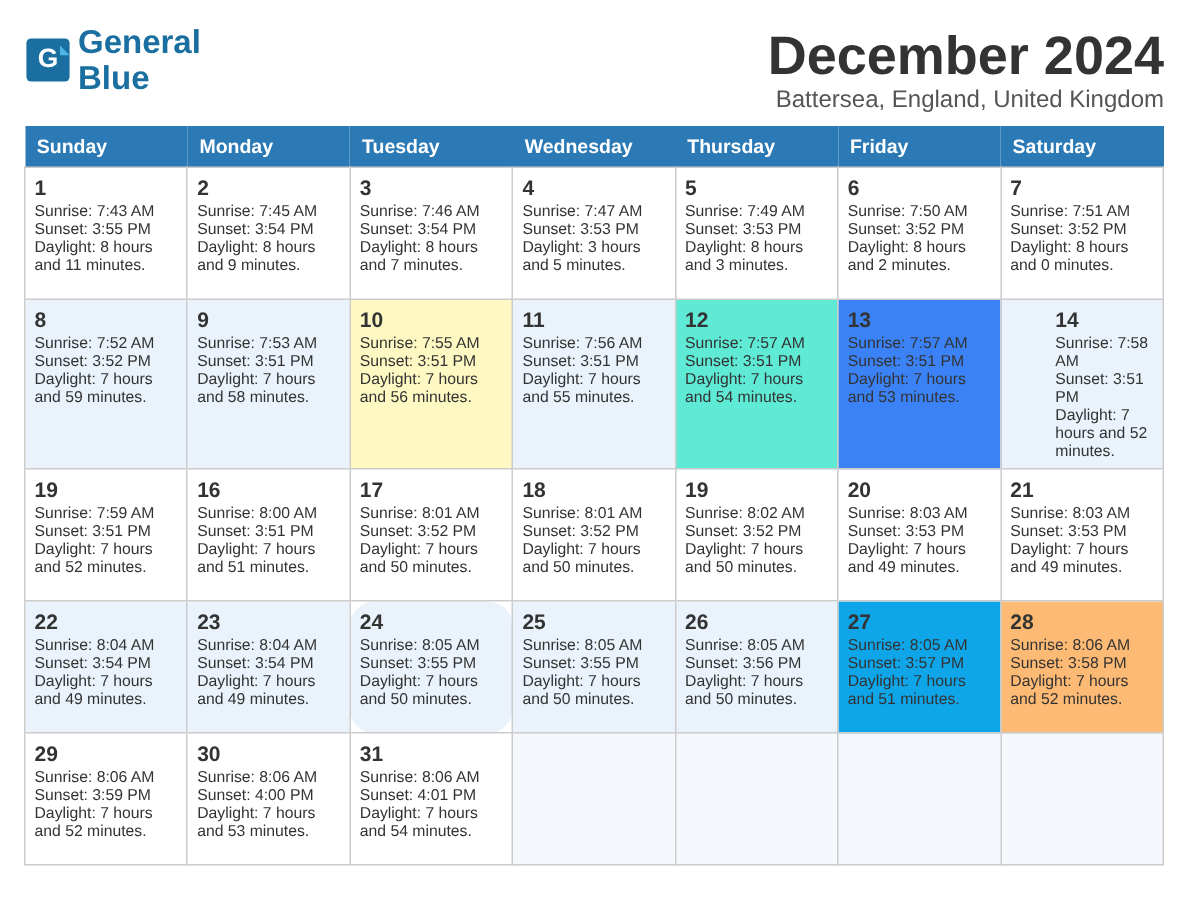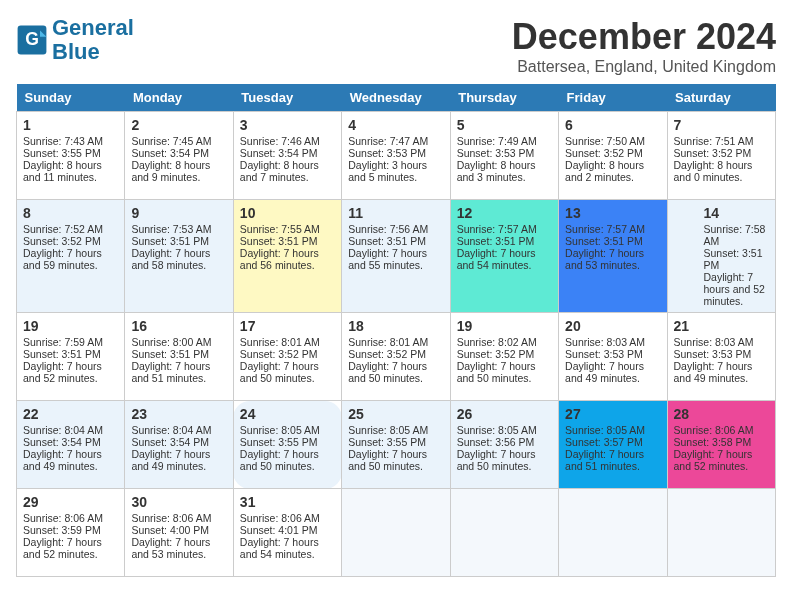--- a/index.html
+++ b/index.html
@@ -278,21 +278,21 @@
           <div>Sunrise: 8:05 AM</div>
           <div>Sunset: 3:56 PM</div>
           <div>Daylight: 7 hours and 50 minutes.</div>
         </td>
         <td style="background: #0ea5e9;">
           <span class="day-num">27</span>
           <div>Sunrise: 8:05 AM</div>
           <div>Sunset: 3:57 PM</div>
           <div>Daylight: 7 hours and 51 minutes.</div>
         </td>
-        <td style="background: #ec4899;">
+        <td style="background: #fdba74;">
           <span class="day-num">28</span>
           <div>Sunrise: 8:06 AM</div>
           <div>Sunset: 3:58 PM</div>
           <div>Daylight: 7 hours and 52 minutes.</div>
         </td>
       </tr>
       <tr>
         <td style="background: rgb(255, 255, 255);">
           <span class="day-num">29</span>
           <div>Sunrise: 8:06 AM</div>

